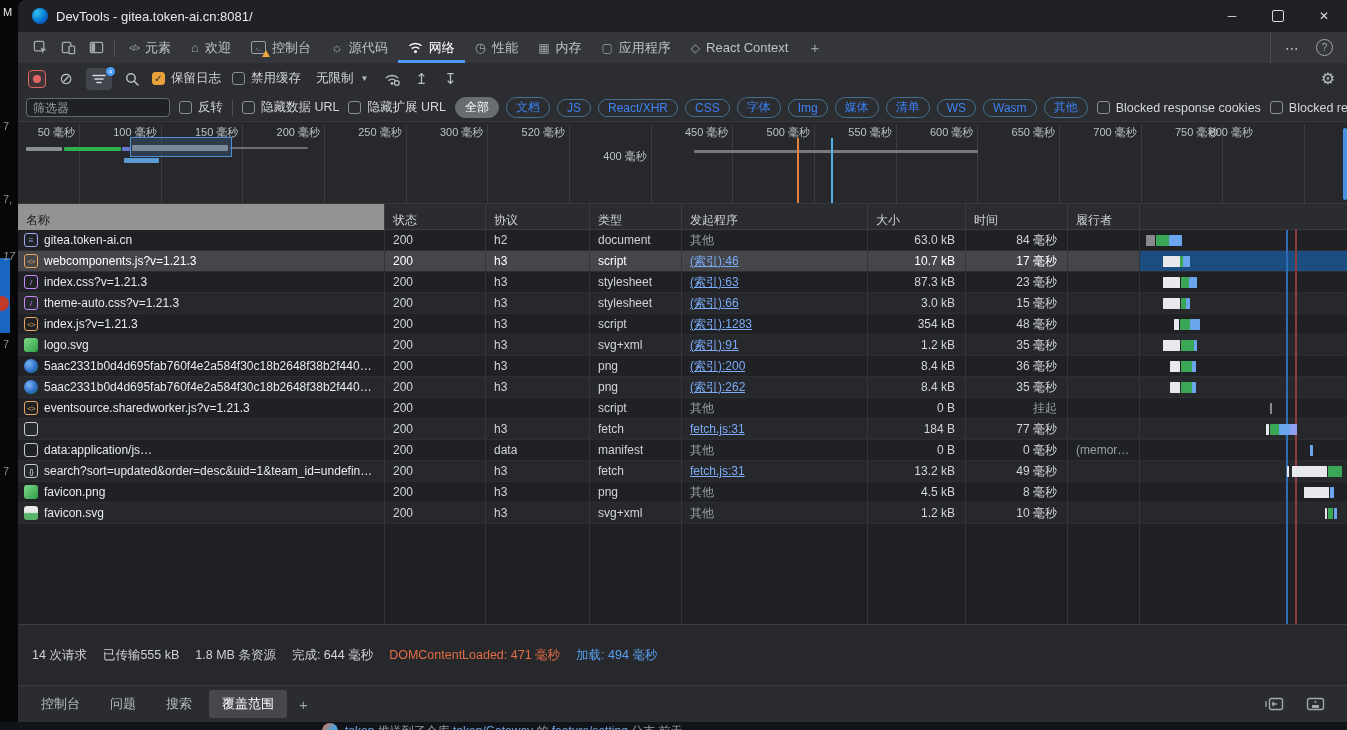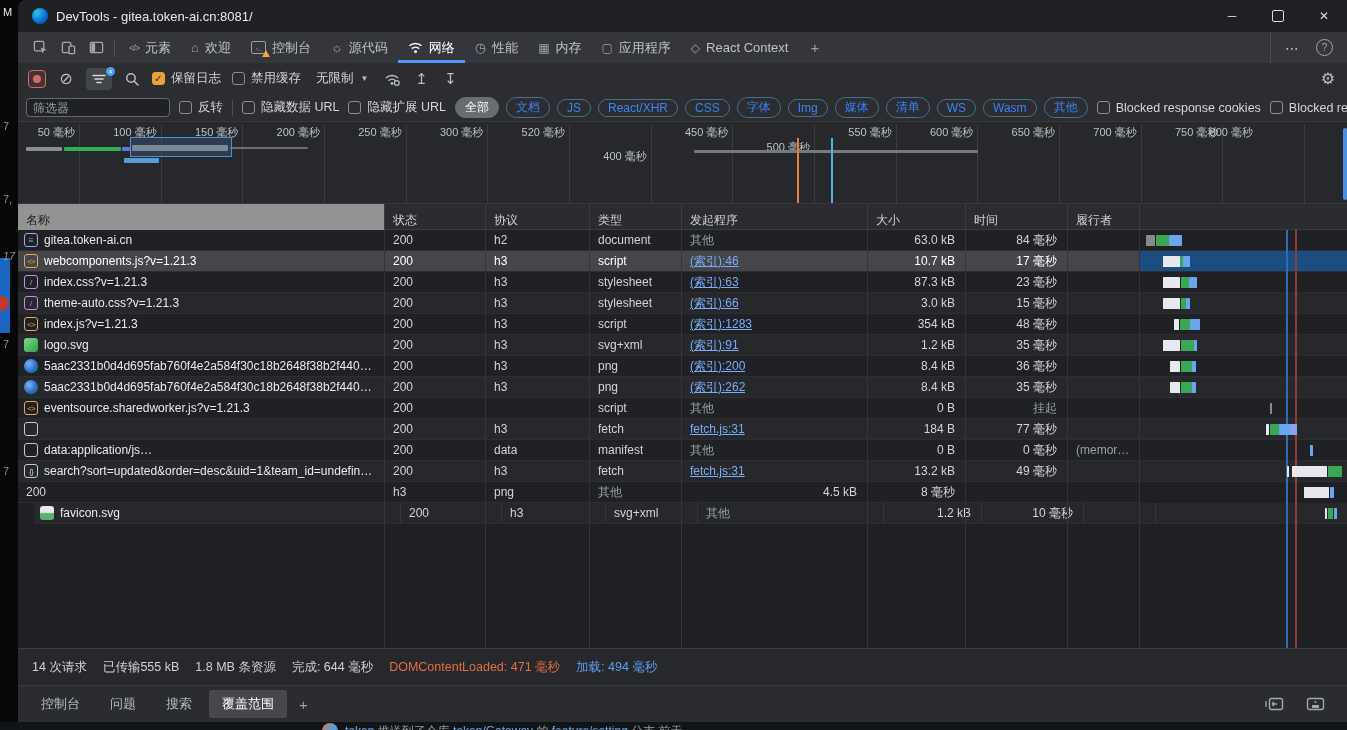--- a/index.html
+++ b/index.html
@@ -112,21 +112,21 @@
   .fi-document{border:1.2px solid #9ba8f0;color:#9ba8f0}
   .fi-script{border:1.2px solid #e8a660;color:#e8a660;letter-spacing:-1px}
   .fi-stylesheet{border:1.2px solid #c58af9;color:#c58af9}
   .fi-file{border:1.2px solid #c6c9ce;color:#c6c9ce}
   .fi-fetch{border:1.2px solid #c6c9ce;color:#c6c9ce;letter-spacing:-1px}
   .fi-img-green{background:linear-gradient(135deg,#7ed98a,#2e9e45)}
   .fi-img-globe{border-radius:50%;background:radial-gradient(circle at 35% 35%,#7ab8f5,#2a67c4 60%,#1e9e52 100%)}
   .fi-img-svg{background:linear-gradient(180deg,#e8e8e8 45%,#58b368 55%)}
   
   .summary{height:28px;flex:none;background:#26282b;border-top:1px solid #3a3c3f;display:flex;align-items:center;
-       gap:16px;padding:4px 14px;font-size:12.5px;color:#cfd1d4;white-space:nowrap;overflow:hidden}
+       gap:16px;padding:16px 14px;font-size:12.5px;color:#cfd1d4;white-space:nowrap;overflow:hidden}
   
   .drawer{height:36px;flex:none;background:#2a2c2f;border-top:1px solid #3a3c3f;display:flex;align-items:center;padding:0 10px}
   .dtab{padding:5px 13px;font-size:13px;color:#b8bcc0;border-radius:2px;white-space:nowrap}
   .dtab.active{background:#45474c;color:#fff}
   .dplus{padding:0 12px;color:#9aa0a6;font-size:15px}
   .drawer-right{margin-left:auto;display:flex;align-items:center;gap:22px;padding-right:12px;color:#a5a8ac}
   svg{display:block}
 </style>
 </head>
 <body>
@@ -351,21 +351,21 @@
       <div class="ruler-label" style="left: 303.68px;">250 毫秒</div>
       <div class="gridline" style="left: 469.35px;"></div>
       <div class="ruler-label" style="left: 385.35px;">300 毫秒</div>
       <div class="gridline" style="left: 551.02px;"></div>
       <div class="ruler-label" style="left: 467.02px;">520 毫秒</div>
       <div class="gridline" style="left: 632.69px;"></div>
       <div class="ruler-label" style="left: 548.69px; margin-top: 24px;">400 毫秒</div>
       <div class="gridline" style="left: 714.36px;"></div>
       <div class="ruler-label" style="left: 630.36px;">450 毫秒</div>
       <div class="gridline" style="left: 796.03px;"></div>
-      <div class="ruler-label" style="left: 712.03px; margin-top: 15px;">500 毫秒</div>
+      <div class="ruler-label" style="left: 712.03px;">500 毫秒</div>
       <div class="gridline" style="left: 877.7px;"></div>
       <div class="ruler-label" style="left: 793.7px;">550 毫秒</div>
       <div class="gridline" style="left: 959.37px;"></div>
       <div class="ruler-label" style="left: 875.37px;">600 毫秒</div>
       <div class="gridline" style="left: 1041.04px;"></div>
       <div class="ruler-label" style="left: 957.04px;">650 毫秒</div>
       <div class="gridline" style="left: 1122.71px;"></div>
       <div class="ruler-label" style="left: 1038.71px;">700 毫秒</div>
       <div class="gridline" style="left: 1204.38px;"></div>
       <div class="ruler-label" style="left: 1120.38px;">750 毫秒</div>
@@ -760,20 +760,24 @@
         <div class="cell c-time">
           <span>49 毫秒</span>
         </div>
         <div class="cell"></div>
         <div class="cell c-wf"></div>
       </div>
       <div class="wbar wb-white" style="left: 1269px; top: 236px; width: 2px;"></div>
       <div class="wbar wb-white" style="left: 1274px; top: 236px; width: 35px;"></div>
       <div class="wbar wb-green" style="left: 1310px; top: 236px; width: 14px;"></div>
       <div class="row odd" style="grid-template-columns: 367px 101px 104px 92px 186px 98px 102px 72px 1fr;">
+        <div class="cell c-name">
+          <span class="fi fi-img-green"></span>
+          <span class="trunc">favicon.png</span>
+        </div>
         <div class="cell">
           <span class="trunc">200</span>
         </div>
         <div class="cell">
           <span class="trunc">h3</span>
         </div>
         <div class="cell">
           <span class="trunc">png</span>
         </div>
         <div class="cell">
@@ -783,21 +787,21 @@
           <span>4.5 kB</span>
         </div>
         <div class="cell c-time">
           <span>8 毫秒</span>
         </div>
         <div class="cell"></div>
         <div class="cell c-wf"></div>
       </div>
       <div class="wbar wb-white" style="left: 1286px; top: 257px; width: 25px;"></div>
       <div class="wbar wb-blue" style="left: 1312px; top: 257px; width: 4px;"></div>
-      <div class="row even" style="grid-template-columns: 367px 101px 104px 92px 186px 98px 102px 72px 1fr; padding-left: 16px;">
+      <div class="row even" style="grid-template-columns: 367px 101px 104px 92px 186px 98px 102px 72px 1fr;">
         <div class="cell c-name">
           <span class="fi fi-img-svg"></span>
           <span class="trunc">favicon.svg</span>
         </div>
         <div class="cell">
           <span class="trunc">200</span>
         </div>
         <div class="cell">
           <span class="trunc">h3</span>
         </div>

